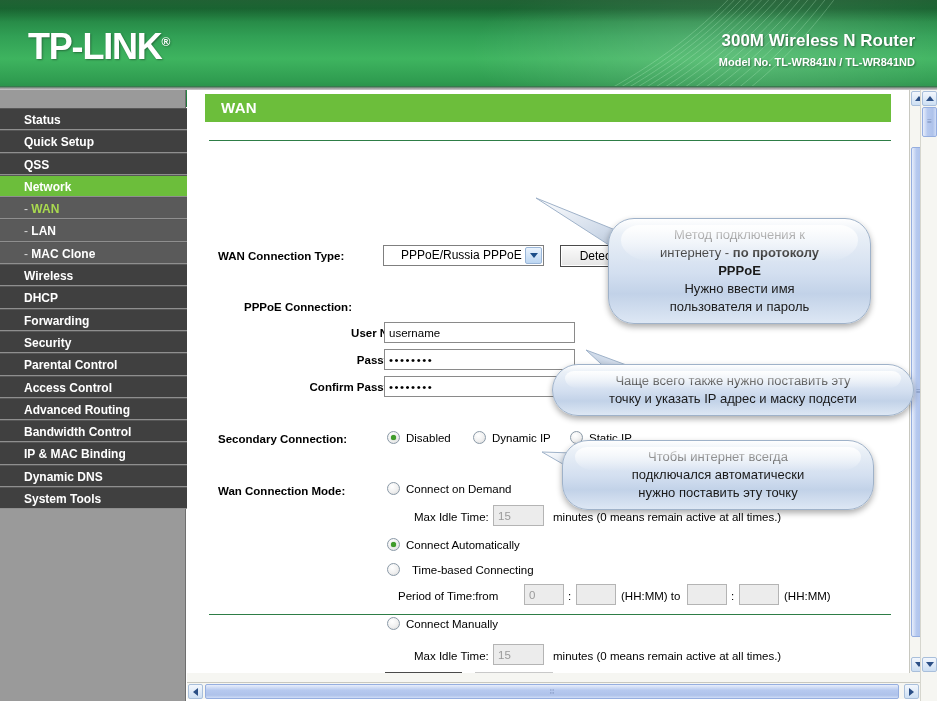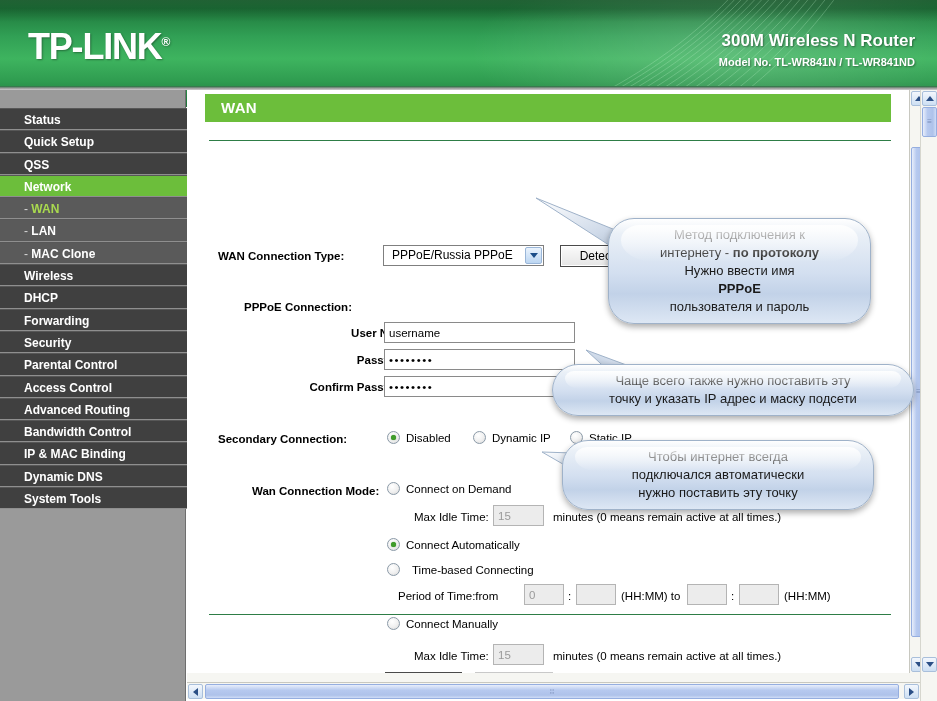--- a/index.html
+++ b/index.html
@@ -97,21 +97,21 @@
   .lbl {
     position: absolute; color: #000000; font-size: 11.5px; font-weight: bold;
     white-space: nowrap;
   }
   .lbl-r { text-align: right; }
   .plain {
     position: absolute; color:#000000; font-size: 11.5px; white-space: nowrap;
   }
   .fakeselect {
     position:absolute; height:21px; border:1px solid #7f7f7f; background:#fff;
-    font-size:12px; color:#000; line-height:19px; padding-left:8px;
+    font-size:12px; color:#000; line-height:19px; padding-left:17px;
     white-space:nowrap; cursor:pointer;
   }
   .fakeselect .arrow {
     position:absolute; right:1px; top:1px; width:17px; height:17px;
     background: linear-gradient(to bottom,#eaf3fd,#bcd6f2);
     border:1px solid #9ab6d8; border-radius:2px;
     display:flex; align-items:center; justify-content:center;
   }
   .fakeselect .arrow i {
     display:block; width:0;height:0;
@@ -324,21 +324,21 @@
     <div class="radio-lbl" style="left:219px; top:342px;">Disabled</div>
 
     <div class="radio" style="left:286px; top:341px;"></div>
     <div class="radio-lbl" style="left:305px; top:342px;">Dynamic IP</div>
 
     <div class="radio" style="left:383px; top:341px;"></div>
     <div class="radio-lbl" style="left:402px; top:342px;">Static IP</div>
 
     <div class="plain" style="left:456px; top:342px;margin-top:6px;">(For Dual Access/Russia PPPoE)</div>
 
-    <div class="lbl" style="left:31px; top:395px;margin-left:34px;">Wan Connection Mode:</div>
+    <div class="lbl" style="left:31px; top:395px;">Wan Connection Mode:</div>
 
     <div class="radio" style="left:200px; top:392px;"></div>
     <div class="radio-lbl" style="left:219px; top:393px;">Connect on Demand</div>
 
     <div class="plain" style="left:227px; top:421px;">Max Idle Time:</div>
     <input class="tl dis" style="left: 306px; top: 415px; width: 51px;" value="15">
     <div class="plain" style="left:366px; top:421px;">minutes (0 means remain active at all times.)</div>
 
     <div class="radio on" style="left:200px; top:448px;"></div>
     <div class="radio-lbl" style="left:219px; top:449px;">Connect Automatically</div>
@@ -377,22 +377,22 @@
         <stop offset="55%" stop-color="#cfdae9"></stop>
         <stop offset="100%" stop-color="#9aa9bd"></stop>
       </linearGradient>
     </defs>
     <path d="M2,2 L126,52 L92,60 Z" fill="url(#tg1)" stroke="#9fb2c9" stroke-width="1"></path>
   </svg>
   <div class="bubble" style="left:608px; top:218px; width:263px;">
     <div class="inner">
       <div>Метод подключения к</div>
       <div><span>интернету - </span><b>по протоколу</b></div>
+      <div><b>PPPoE</b></div>
       <div>Нужно ввести имя</div>
-      <div><b>PPPoE</b></div>
       <div>пользователя и пароль</div>
     </div>
   </div>
 
   <svg class="tail" style="left:584px; top:348px; width:74px; height:30px;" viewBox="0 0 74 30">
     <defs>
       <linearGradient id="tg2" x1="1" y1="0" x2="0" y2="1">
         <stop offset="0%" stop-color="#ffffff"></stop>
         <stop offset="55%" stop-color="#cfdae9"></stop>
         <stop offset="100%" stop-color="#9aa9bd"></stop>

